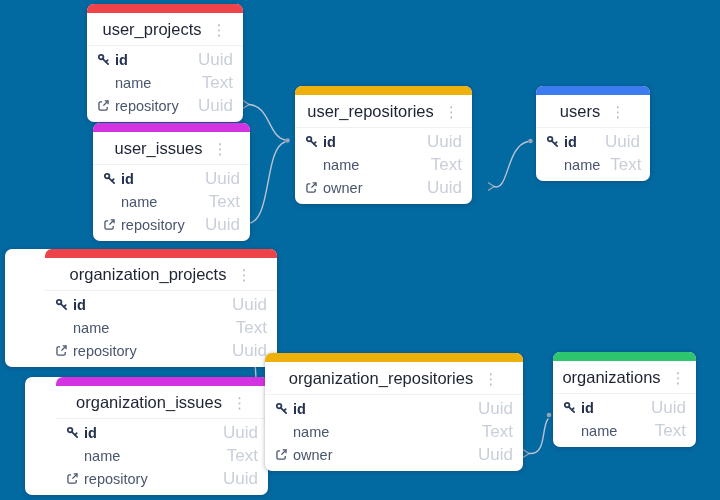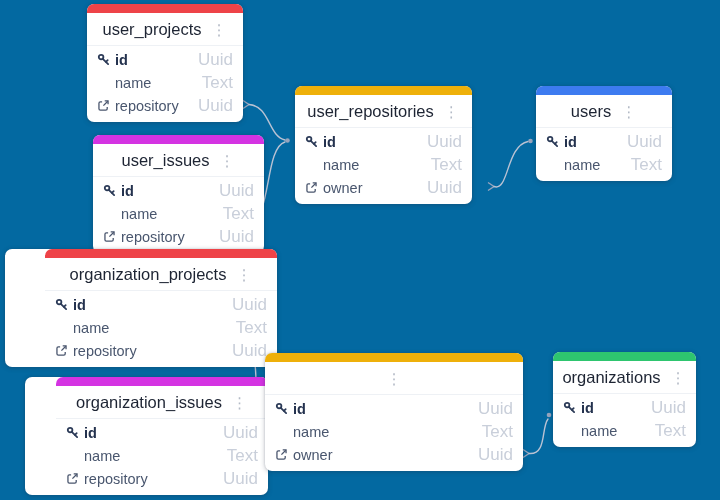--- a/index.html
+++ b/index.html
@@ -92,21 +92,21 @@
             <path d="M8.3 2.1 H11.9 V5.7" fill="none" stroke-width="1.4"></path>
             <path d="M11.6 2.4 L6.9 7.1" fill="none" stroke-width="1.4"></path>
           </svg>
         </span>
         <span class="fname">repository</span>
         <span class="ftype">Uuid</span>
       </div>
     </div>
   </div>
 
-  <div class="table-card" style="left:93px;top:123px;width:171px;margin-top:12px;">
+  <div class="table-card" style="left:93px;top:123px;width:157px;">
     <div class="accent-bar" style="background: rgb(212, 51, 226);"></div>
     <div class="title-row">
       <span class="title-text">user_issues</span>
       <span class="kebab">⋮</span>
     </div>
     <div class="rows">
       <div class="field-row">
         <span class="ficon">
           <svg class="row-svg key-icon" width="13" height="13" viewBox="0 0 14 14">
             <circle cx="4.4" cy="4.4" r="2.5" fill="none" stroke-width="1.9"></circle>
@@ -166,21 +166,21 @@
             <path d="M8.3 2.1 H11.9 V5.7" fill="none" stroke-width="1.4"></path>
             <path d="M11.6 2.4 L6.9 7.1" fill="none" stroke-width="1.4"></path>
           </svg>
         </span>
         <span class="fname">owner</span>
         <span class="ftype">Uuid</span>
       </div>
     </div>
   </div>
 
-  <div class="table-card" style="left:536px;top:86px;width:136px;">
+  <div class="table-card" style="left:536px;top:86px;width:114px;">
     <div class="accent-bar" style="background: rgb(61, 123, 240);"></div>
     <div class="title-row">
       <span class="title-text">users</span>
       <span class="kebab">⋮</span>
     </div>
     <div class="rows">
       <div class="field-row">
         <span class="ficon">
           <svg class="row-svg key-icon" width="13" height="13" viewBox="0 0 14 14">
             <circle cx="4.4" cy="4.4" r="2.5" fill="none" stroke-width="1.9"></circle>
@@ -269,20 +269,21 @@
         </span>
         <span class="fname">repository</span>
         <span class="ftype">Uuid</span>
       </div>
     </div>
   </div>
 
   <div class="table-card" style="left:265px;top:353px;width:258px;">
     <div class="accent-bar" style="background: rgb(238, 176, 10);"></div>
     <div class="title-row">
+      <span class="title-text">organization_repositories</span>
       <span class="kebab">⋮</span>
     </div>
     <div class="rows">
       <div class="field-row">
         <span class="ficon">
           <svg class="row-svg key-icon" width="13" height="13" viewBox="0 0 14 14">
             <circle cx="4.4" cy="4.4" r="2.5" fill="none" stroke-width="1.9"></circle>
             <path d="M6.2 6.2 L12 12" fill="none" stroke-width="1.9" stroke-linecap="round"></path>
             <path d="M9.6 9.6 L11.5 7.7" fill="none" stroke-width="1.9" stroke-linecap="round"></path>
           </svg>

